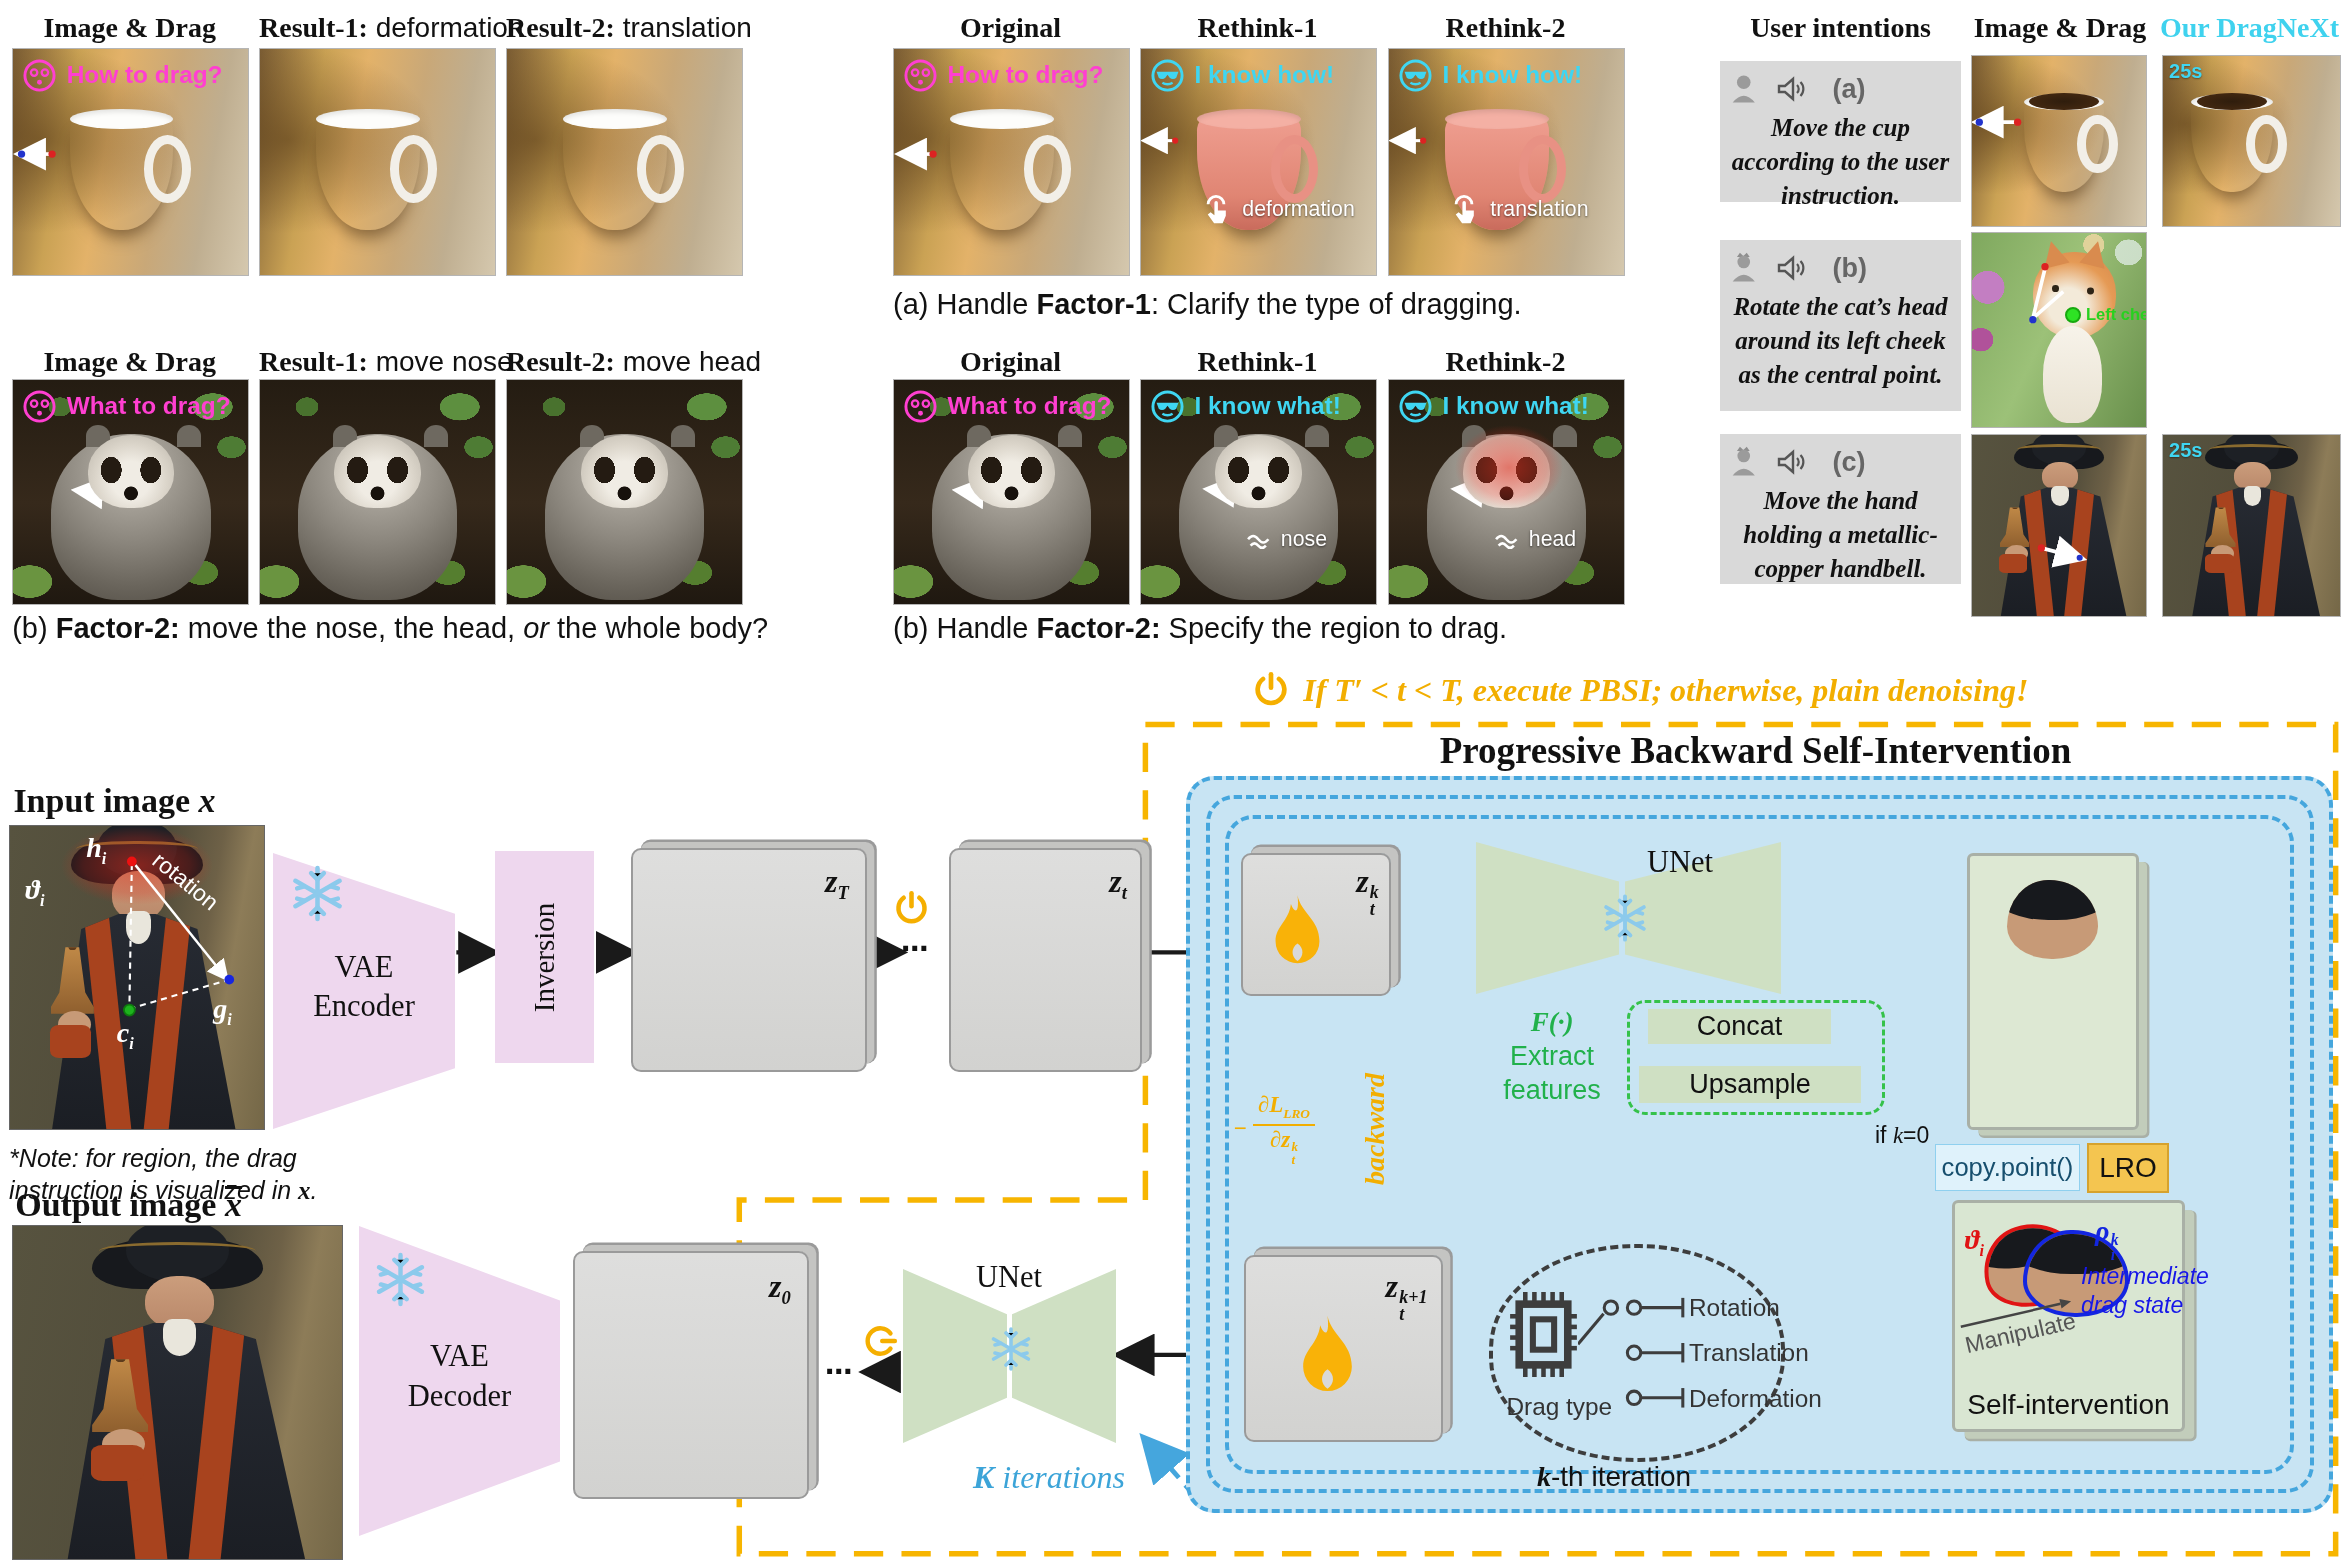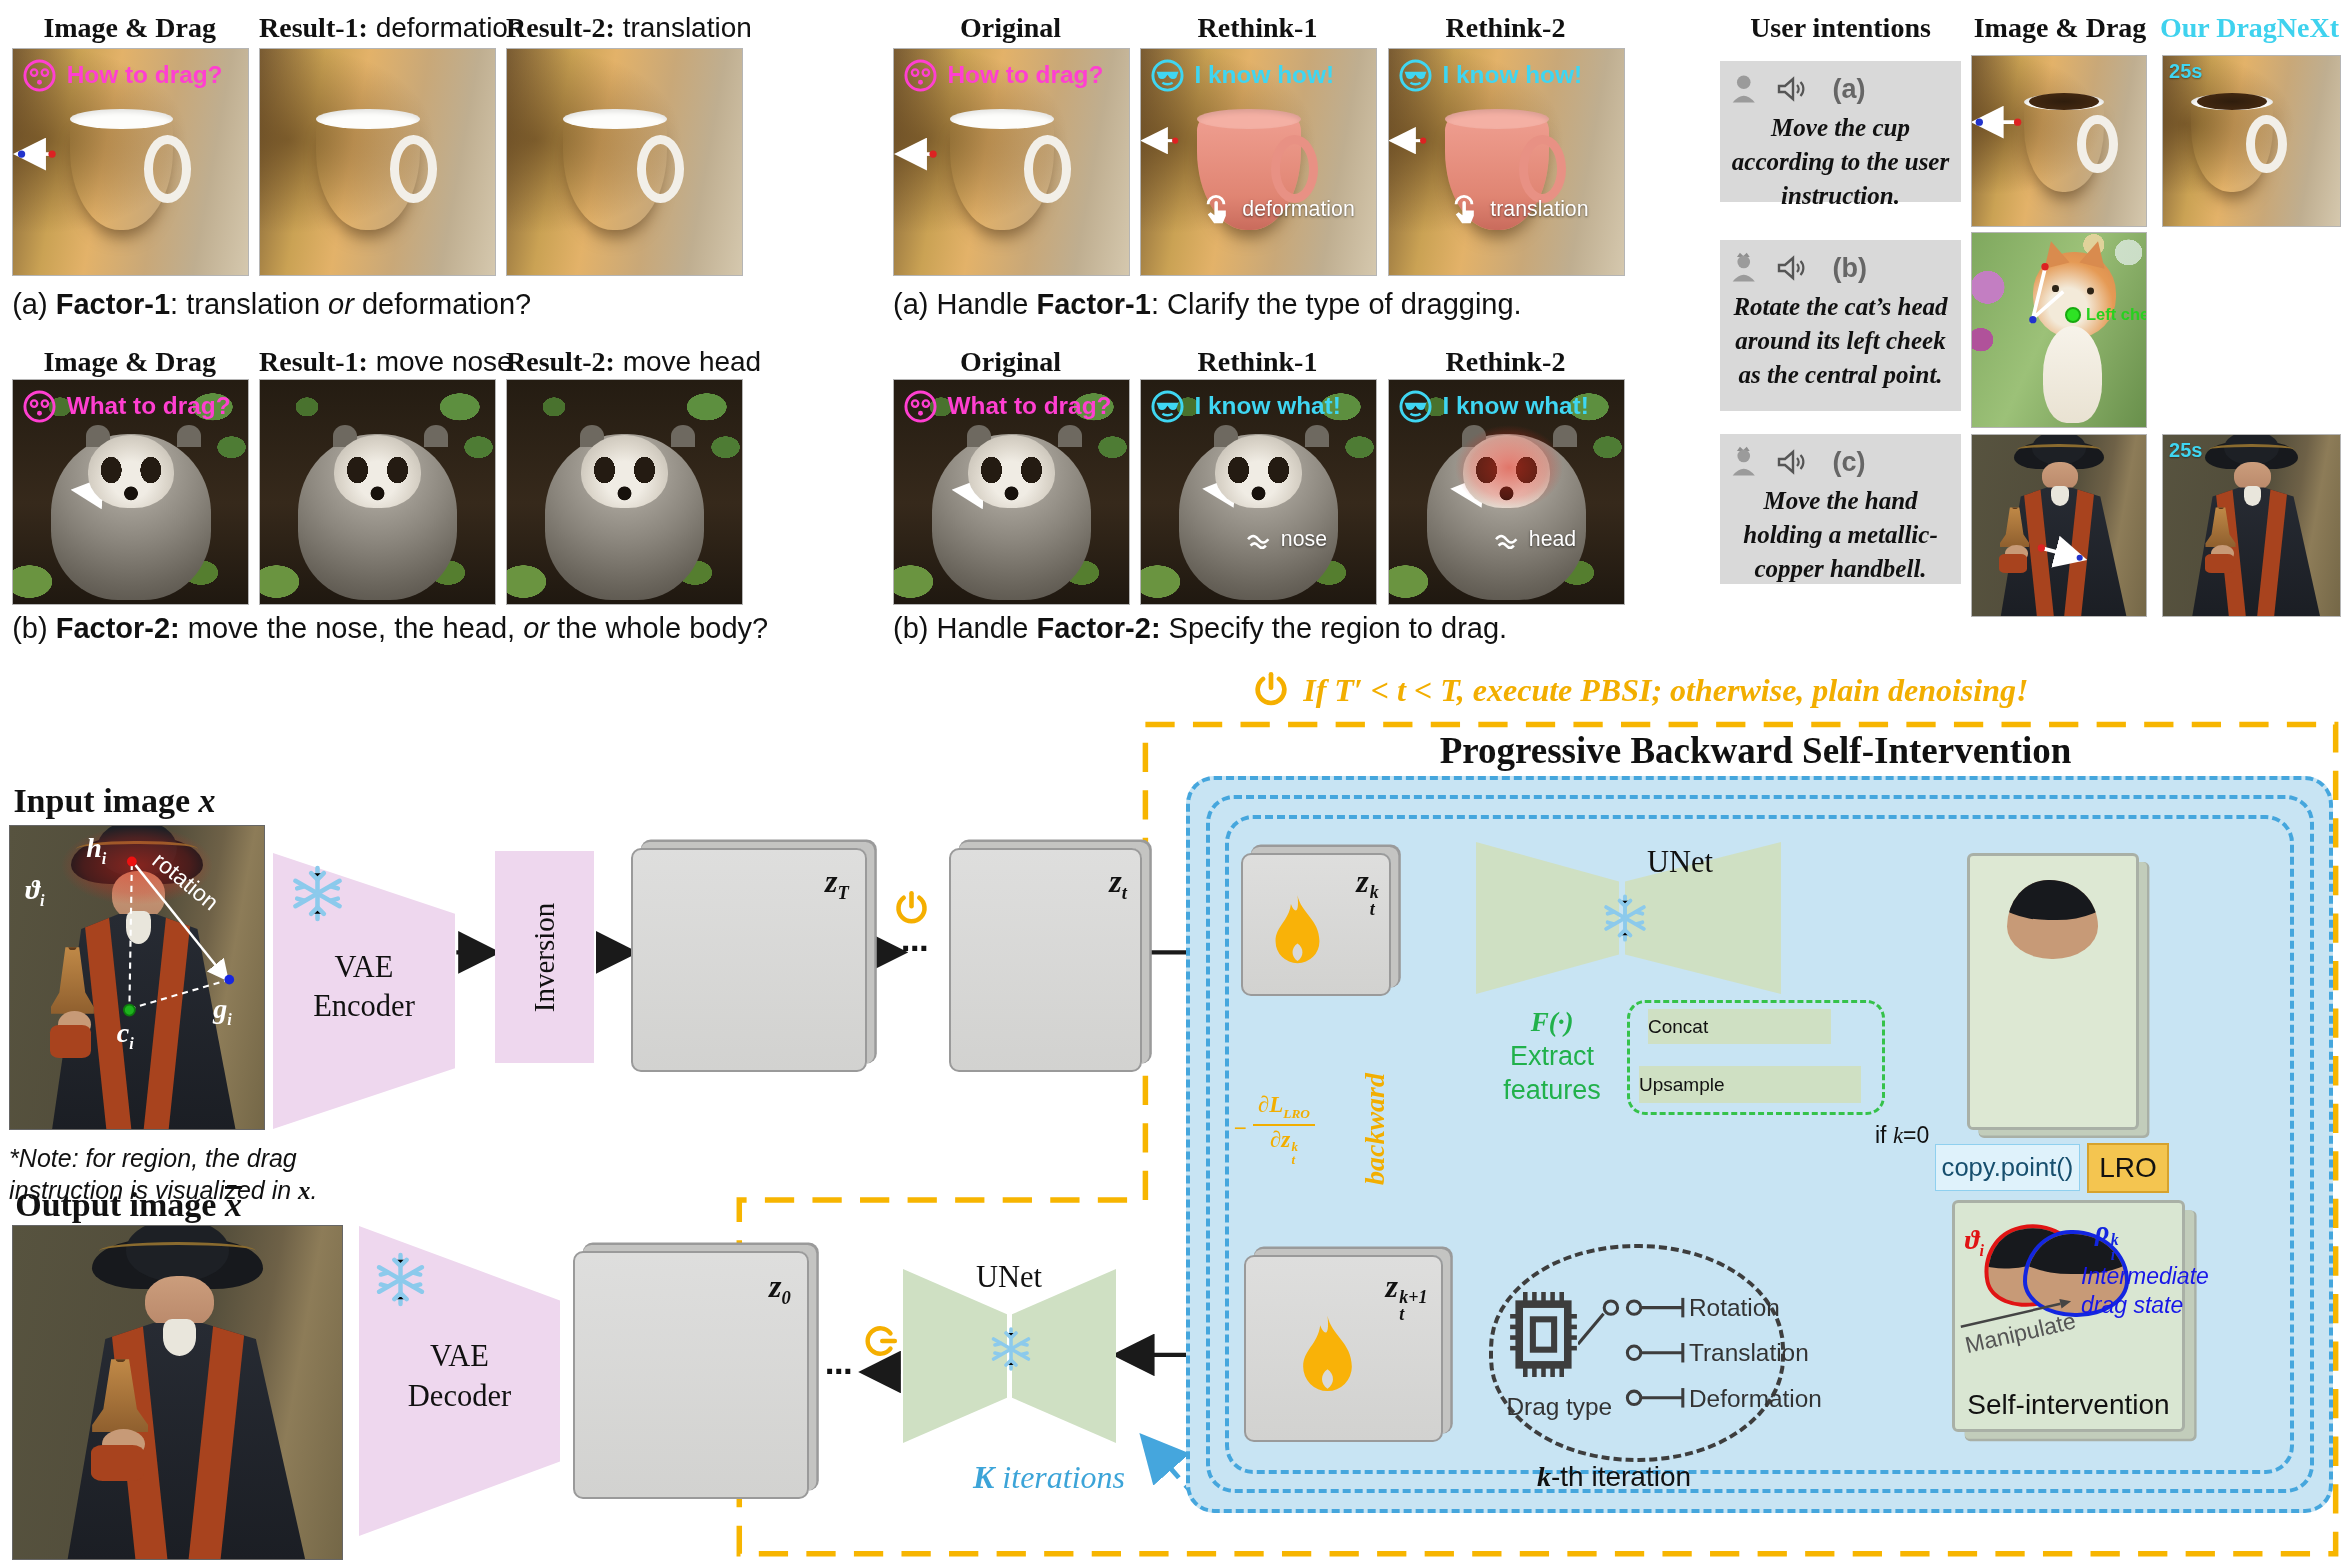--- a/index.html
+++ b/index.html
@@ -93,21 +93,21 @@
   .bbox{position:absolute;border:4.3px dashed #45a6dd;border-radius:28px}
   .gbox{position:absolute;border:3.7px dashed #35c24a;border-radius:18.3px}
   .pinkT{position:absolute;background:#eed7ee}
   .cube{position:absolute;background:linear-gradient(#dededd,#d2d2d0);border:2.4px solid #9a9a9a;border-radius:10px;
         box-shadow:8.5px -7.3px 0 -1.2px #c4c4c2,9.8px -8.5px 0 0 #9a9a9a}
   .cube .clab{position:absolute;right:7%;top:6%;font-size:32px}
   .mz{font-family:"Liberation Serif","DejaVu Serif","DejaVu Sans",serif;font-weight:bold;font-style:italic}
   .stk{display:inline-flex;flex-direction:column;align-items:flex-start;font-size:.56em;line-height:.95;vertical-align:-.32em;margin-left:1.2px}
   sub.m,sup.m{font-size:.58em}
   .trapL{position:absolute;background:#cfe0c3}
-  .greenbox{position:absolute;background:#cfe0c3;display:flex;align-items:center;font-size:19px}
+  .greenbox{position:absolute;background:#cfe0c3;display:flex;align-items:center;justify-content:center;font-size:27px}
   .fpanel{position:absolute;background:#dde8d3;border:3px solid #a9b0a6;border-radius:6.1px;box-shadow:9.8px 7.3px 0 -1.8px #c2cdbb,11px 8.5px 0 -0.6px #a9b0a6}
   .slab{position:absolute;background:#d9e6d2;border:3px solid #a9b0a6;border-radius:6.1px;box-shadow:11px 8.5px 0 -1.8px #c2cdbb,12.2px 9.8px 0 -0.6px #a9b0a6}
   .mhead{position:absolute;background:#c79a77;border-radius:46% 54% 50% 50%/60% 60% 42% 42%;overflow:hidden}
   .mhead::before{content:"";position:absolute;left:-10%;top:-8%;width:120%;height:58%;background:#17191d;border-radius:0 0 46% 46%}
   .ellip{position:absolute;border:4.3px dashed #3d3d3d;border-radius:146px/104px}
   .swlab{position:absolute;font-size:24.4px;color:#333;white-space:nowrap}
   .yel{color:#f2ae00}
   .frac{position:absolute;display:flex;align-items:center;gap:6.1px;color:#f2ae00;font-family:"Liberation Serif","DejaVu Serif",serif;font-style:italic;font-weight:bold;font-size:23px}
   .fr{display:flex;flex-direction:column;align-items:center}
   .num{border-bottom:2.4px solid #f2ae00;padding:0 4.9px 2.4px}
@@ -149,21 +149,20 @@
         <circle cx="14" cy="172" r="6" fill="#23c"></circle>
       </svg>
   </div>
   <div class="photo cupsc" style="left:259px;top:48px;width:235px;height:226px">
       <i class="cup"></i>
     </div>
   <div class="photo cupsc" style="left:506px;top:48px;width:235px;height:226px">
       <i class="cup"></i>
     </div>
 
-  <div class="abs cap" style="left:12.2px;top:287px"><span>(a) </span><b>Factor-1</b><span>: translation </span><i>or</i><span> deformation?</span></div>
 
   <div class="abs hdr" style="left:12.2px;top:345px;width:235px">Image &amp; Drag</div>
   <div class="abs hdr" style="left:259px;top:345px;width:235px"><span>Result-1:</span><span class="thin"> move nose</span></div>
   <div class="abs hdr" style="left:506px;top:345px;width:235px"><span>Result-2:</span><span class="thin"> move head</span></div>
 
   <div class="photo racsc" style="left:12.2px;top:379px;width:235px;height:224px">
     <i class="rac"></i>
     <div class="tagline pink" style="left:8.5px;top:8.5px">
       <span class="ic">
           <svg width="35" height="35" viewBox="0 0 24 24">

